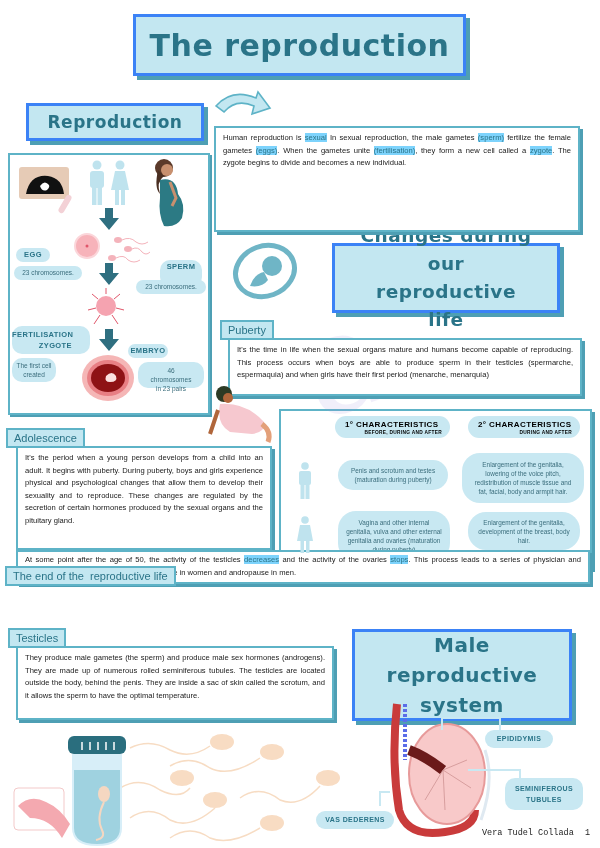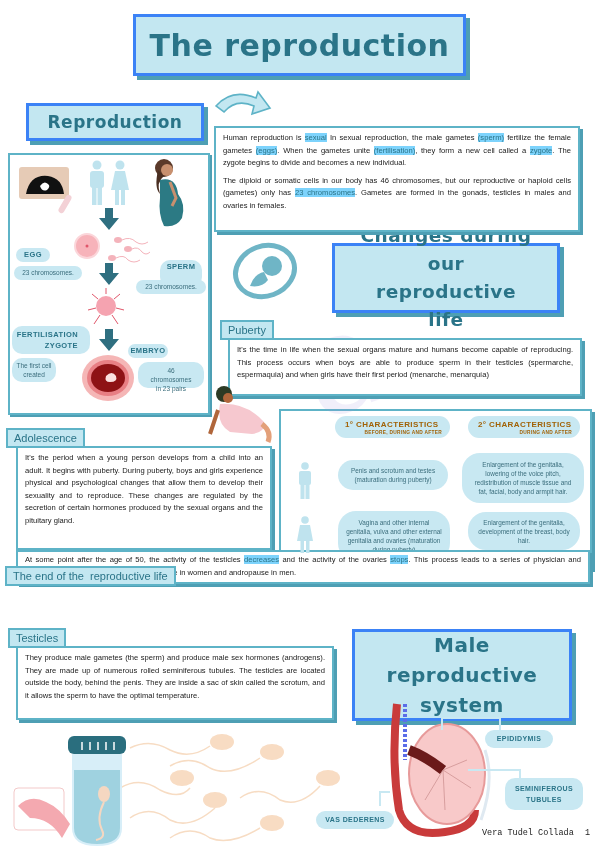--- a/index.html
+++ b/index.html
@@ -76,21 +76,21 @@
     border: 2px solid #5eb3c7; box-shadow: 3px 3px 0 #4e9fb4; background: #fff;
   }
   .char-pill {
     position: absolute; background: #c8e8f2; border-radius: 18px;
     font-family: "Liberation Sans", sans-serif; font-size: 6.4px; line-height: 9px;
     color: #3a6d7c; text-align: center; display: flex; align-items: center; justify-content: center;
     padding: 4px 8px;
   }
   .char-head {
     position: absolute; background: #c8e8f2; border-radius: 12px;
-    font-family: "Liberation Sans", sans-serif; color: #a16207; font-weight: bold;
+    font-family: "Liberation Sans", sans-serif; color: #000000; font-weight: bold;
   }
   .char-head .t { font-size: 8px; letter-spacing: 0.4px; display: block; padding: 4px 8px 0 10px; }
   .char-head .s { font-size: 4.8px; display: block; text-align: right; padding: 1px 8px 3px 0; letter-spacing: 0.3px; }
 
   .watermark {
     position: absolute; color: rgba(160,150,220,0.15); font-size: 140px; font-family: "DejaVu Serif", serif;
     transform: rotate(-20deg); z-index: 1; pointer-events: none;
   }
 
   .footer {
@@ -112,23 +112,20 @@
   <path d="M4 20 Q20 2 44 12 L46 6 L58 22 L40 28 L42 20 Q24 12 12 26 Z" fill="#c3e7f1" stroke="#5eb3c7" stroke-width="1.6"></path>
 </svg>
 
 <div class="tbox" style="left:26px; top:103px; width:178px; height:38px; font-size:17px;">
   <span>Reproduction</span>
 </div>
 
 <div class="panel" style="left:214px; top:126px; width:366px; height:106px;">
   <p>
     <span>Human reproduction is </span><span class="hl">sexual</span><span> In sexual reproduction, the male gametes </span><span class="hl">(sperm)</span><span> fertilize the female gametes </span><span class="hl">(eggs)</span><span>. When the gametes unite </span><span class="hl">(fertilisation)</span><span>, they form a new cell called a </span><span class="hl">zygote</span><span>. The zygote begins to divide and becomes a new individual.</span>
-  </p>
-  <p>
-    <span>The diploid or somatic cells in our body has 46 chromosomes, but our reproductive or haploid cells (gametes) only has </span><span class="hl">23 chromosomes</span><span>. Gametes are formed in the gonads, testicles in males and ovaries in females.</span>
   </p>
 </div>
 
 <div class="frame-left"></div>
 
 <svg class="abs" style="left:18px; top:166px; z-index:2;" width="62" height="50" viewBox="0 0 62 50">
   <rect x="1" y="1" width="50" height="32" rx="3" fill="#e6cbb6"></rect>
   <path d="M8 28 Q12 8 30 10 Q44 12 46 28 Z" fill="#111"></path>
   <path d="M22 20 q4 -6 8 -2 q3 2 -1 6 q-5 2 -7 -4z" fill="#fff"></path>
   <rect x="44" y="28" width="6" height="20" rx="3" fill="#f3d1d6" transform="rotate(30 47 38)"></rect>
@@ -195,21 +192,21 @@
   <ellipse cx="26" cy="26" rx="17" ry="14" fill="#8e1215"></ellipse>
   <path d="M24 24 q6 -6 10 0 q2 6 -6 6 q-6 0 -4 -6z" fill="#fbe0e0"></path>
 </svg>
 
 <div class="pill bold" style="left:16px; top:248px; width:34px; height:14px; line-height:14px; z-index:3;">EGG</div>
 <div class="pill small" style="left:14px; top:266px; width:68px; height:14px; line-height:14px; z-index:3;">23 chromosomes.</div>
 
 <div class="pill bold" style="left:160px; top:260px; width:42px; height:27px; line-height:14px; z-index:3;">SPERM</div>
 <div class="pill small" style="left:136px; top:280px; width:70px; height:14px; line-height:14px; z-index:3;">23 chromosomes.</div>
 
-<div class="pill bold" style="left:12px; top:326px; width:78px; height:28px; line-height:11px; padding-top:3px; text-align:right; padding-right:12px; z-index:3;">
+<div class="pill bold" style="left:12px; top:326px; width:78px; height:28px; line-height:11px; padding-top:3px; text-align:right; padding-right:18px; z-index:3;">
   <span>FERTILISATION</span><br><span>ZYGOTE</span>
 </div>
 <div class="pill small" style="left:12px; top:358px; width:44px; height:24px; padding-top:3px; z-index:3;">The first cell created</div>
 
 <div class="pill bold" style="left:128px; top:344px; width:40px; height:14px; line-height:14px; z-index:3;">EMBRYO</div>
 <div class="pill small" style="left:138px; top:362px; width:66px; height:26px; padding:4px 10px 0; z-index:3;">46 chromosomes in 23 pairs</div>
 
 <svg class="abs" style="left:232px; top:242px; z-index:2;" width="66" height="58" viewBox="0 0 66 58">
   <ellipse cx="33" cy="29" rx="30" ry="25" fill="#fff" stroke="#6fb5c6" stroke-width="5" transform="rotate(-20 33 29)"></ellipse>
   <circle cx="40" cy="24" r="10" fill="#6fb5c6"></circle>

